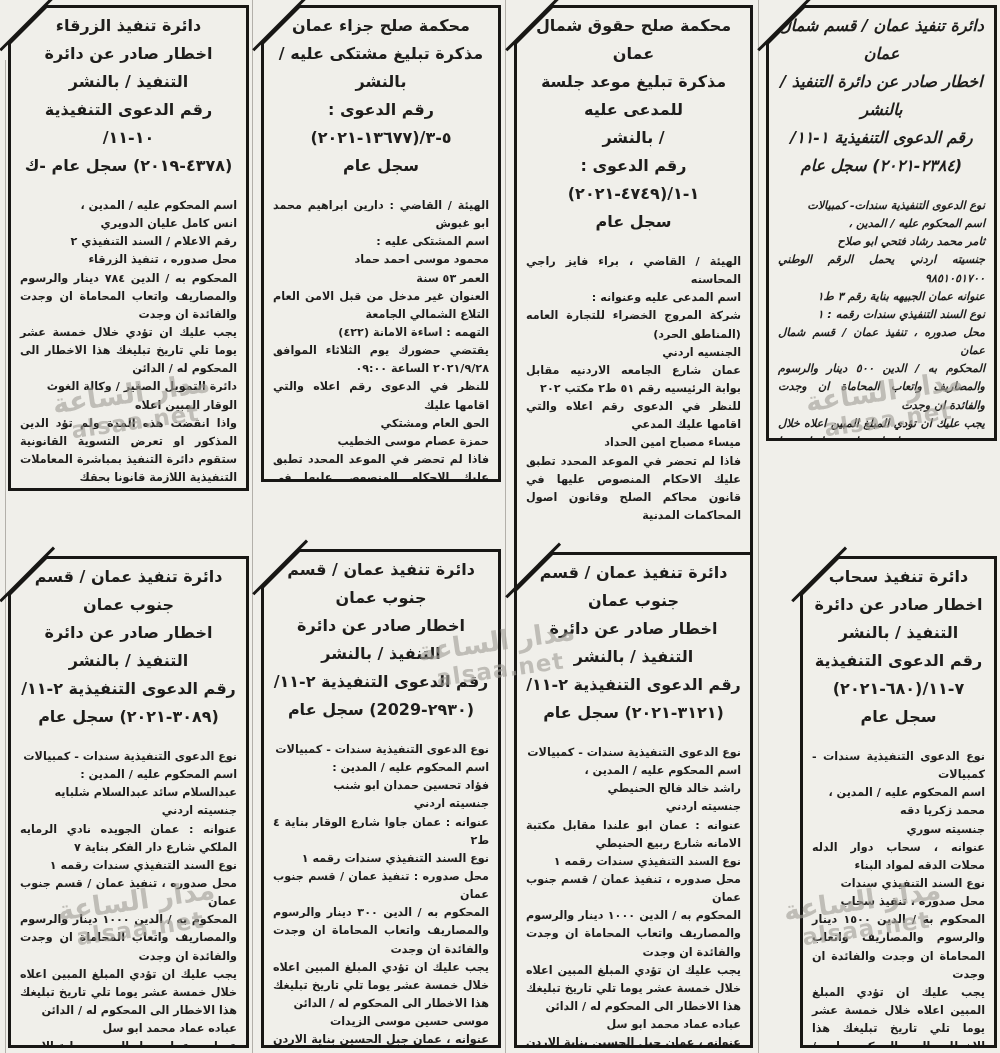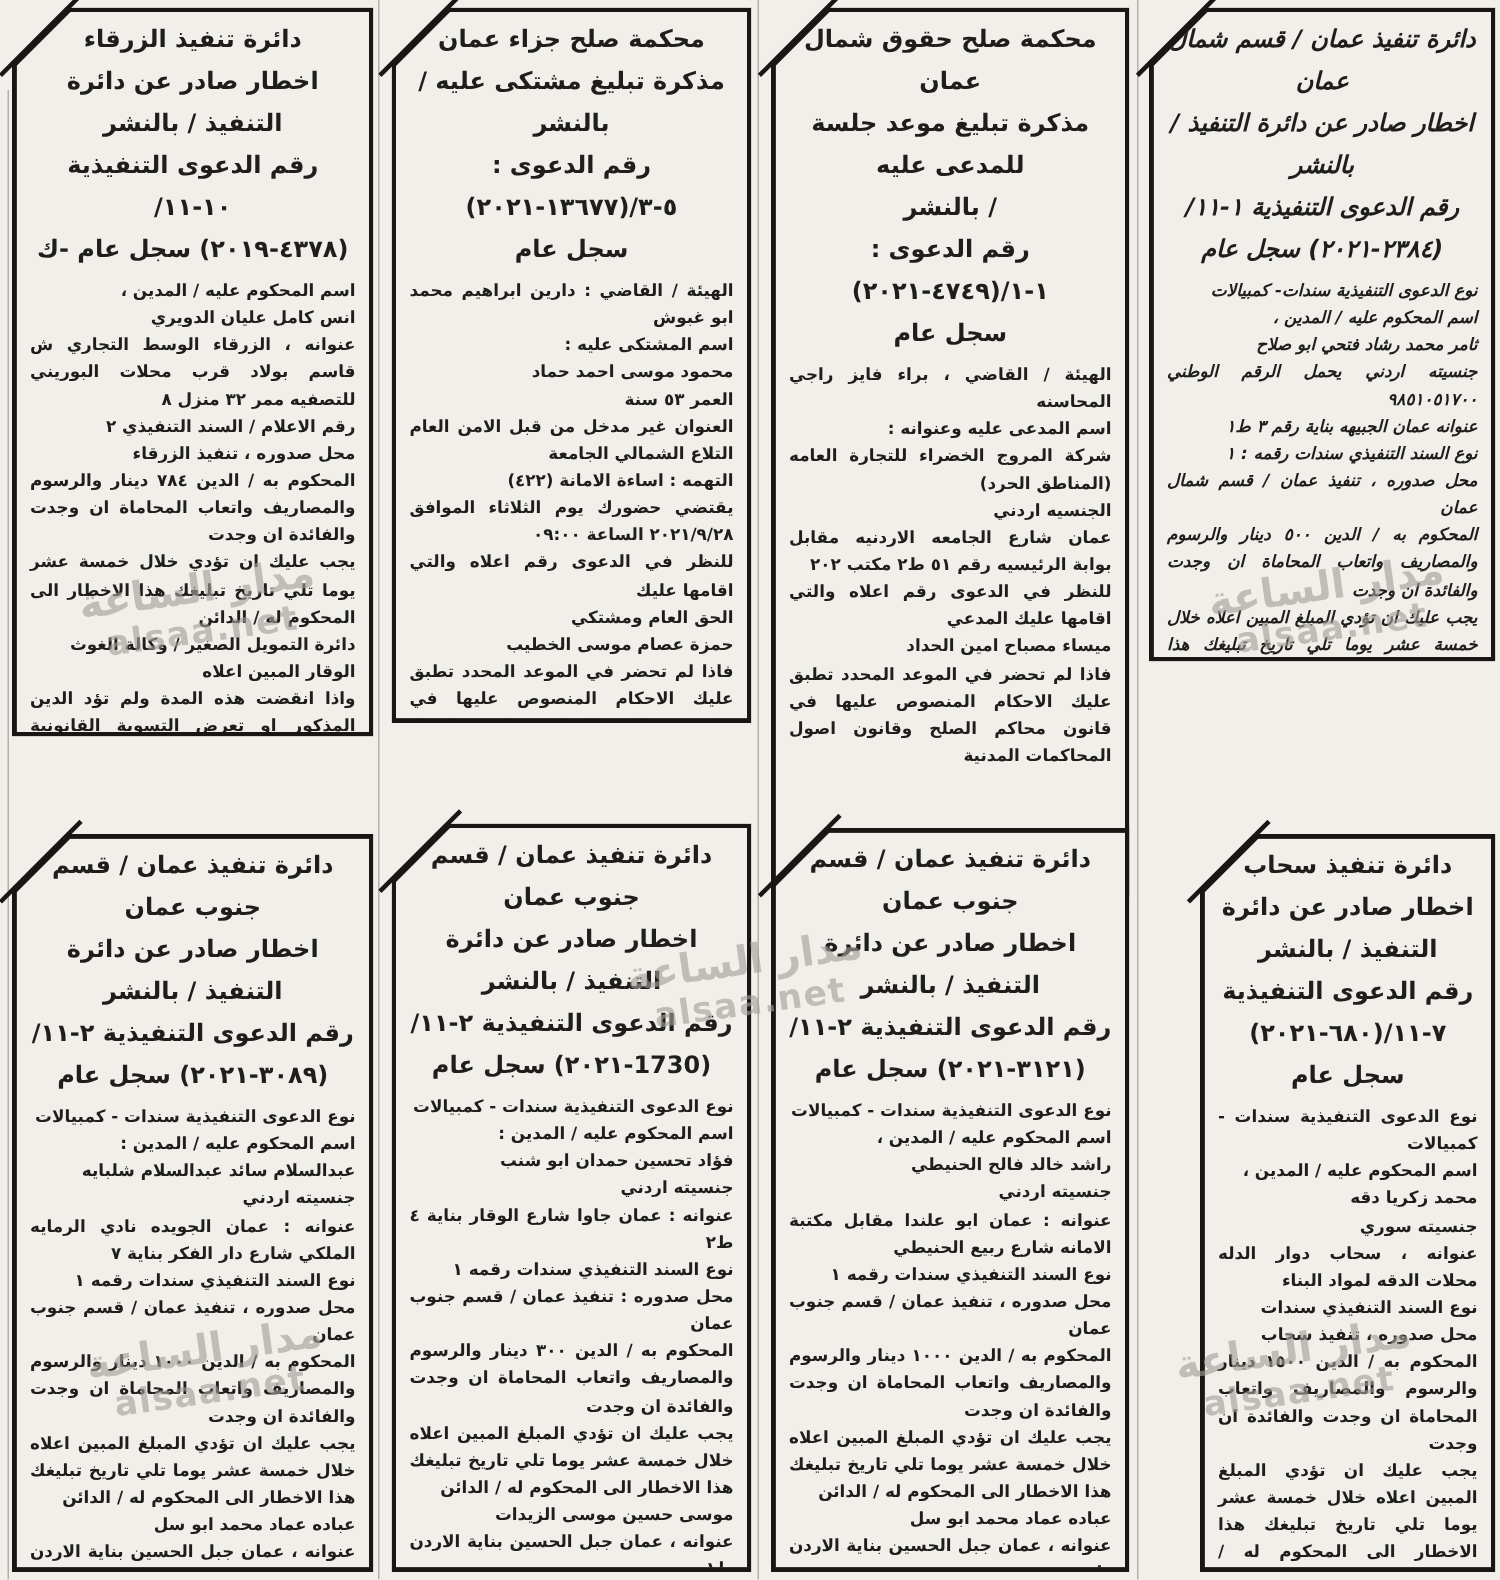--- a/index.html
+++ b/index.html
@@ -32,21 +32,21 @@
   }
   .tail{
     position:absolute;left:-19px;top:17px;width:76px;height:2.6px;
     background:var(--border);transform:rotate(-45deg);z-index:3;
   }
   .title{margin:0 0 2px 0;}
   .title-line{
     text-align:center;font-weight:700;font-size:16px;line-height:1.75;
     white-space:normal;
   }
-  .body{margin-top:5px;}
+  .body{margin-top:17px;}
   .para{
     margin:0;font-size:11.2px;font-weight:700;line-height:1.62;
     text-align:justify;text-justify:inter-word;
   }
   
   .n0{top:5px;right:3px;width:231px;height:436px;font-style:italic;}
   .n1{top:5px;right:247px;width:239px;height:593px;}
   .n2{top:5px;right:499px;width:240px;height:477px;}
   .n3{top:5px;right:751px;width:241px;height:486px;}
   .n4{top:556px;right:3px;width:197px;height:492px;}
@@ -161,21 +161,20 @@
       <div class="paper">
         <header class="title">
             <div class="title-line">دائرة تنفيذ الزرقاء</div>
             <div class="title-line">اخطار صادر عن دائرة التنفيذ / بالنشر</div>
             <div class="title-line">رقم الدعوى التنفيذية ١٠-١١/</div>
             <div class="title-line">(٤٣٧٨-٢٠١٩) سجل عام -ك</div>
           </header>
         <div class="body">
             <p class="para">اسم المحكوم عليه / المدين ،</p>
             <p class="para">انس كامل عليان الدويري</p>
-            <p class="para">عنوانه ، الزرقاء الوسط التجاري ش قاسم بولاد قرب محلات البوريني للتصفيه ممر ٣٢ منزل ٨</p>
             <p class="para">رقم الاعلام / السند التنفيذي ٢</p>
             <p class="para">محل صدوره ، تنفيذ الزرقاء</p>
             <p class="para">المحكوم به / الدين ٧٨٤ دينار والرسوم والمصاريف واتعاب المحاماة ان وجدت والفائدة ان وجدت</p>
             <p class="para">يجب عليك ان تؤدي خلال خمسة عشر يوما تلي تاريخ تبليغك هذا الاخطار الى المحكوم له / الدائن</p>
             <p class="para">دائرة التمويل الصغير / وكالة الغوث</p>
             <p class="para">الوقار المبين اعلاه</p>
             <p class="para">واذا انقضت هذه المدة ولم تؤد الدين المذكور او تعرض التسوية القانونية ستقوم دائرة التنفيذ بمباشرة المعاملات التنفيذية اللازمة قانونا بحقك</p>
           </div>
 
       </div>
@@ -238,21 +237,21 @@
     <div class="tail"></div>
   </section>
 
   <section class="notice n6">
     <div class="frame">
       <div class="paper">
         <header class="title">
             <div class="title-line">دائرة تنفيذ عمان / قسم جنوب عمان</div>
             <div class="title-line">اخطار صادر عن دائرة التنفيذ / بالنشر</div>
             <div class="title-line">رقم الدعوى التنفيذية ٢-١١/</div>
-            <div class="title-line">(1730-٢٠٢١) سجل عام</div>
+            <div class="title-line">(٢٩٣٠-2029) سجل عام</div>
           </header>
         <div class="body">
             <p class="para">نوع الدعوى التنفيذية سندات - كمبيالات</p>
             <p class="para">اسم المحكوم عليه / المدين :</p>
             <p class="para">فؤاد تحسين حمدان ابو شنب</p>
             <p class="para">جنسيته اردني</p>
             <p class="para">عنوانه : عمان جاوا شارع الوقار بناية ٤ ط٢</p>
             <p class="para">نوع السند التنفيذي سندات رقمه ١</p>
             <p class="para">محل صدوره : تنفيذ عمان / قسم جنوب عمان</p>
             <p class="para">المحكوم به / الدين ٣٠٠ دينار والرسوم والمصاريف واتعاب المحاماة ان وجدت والفائدة ان وجدت</p>

